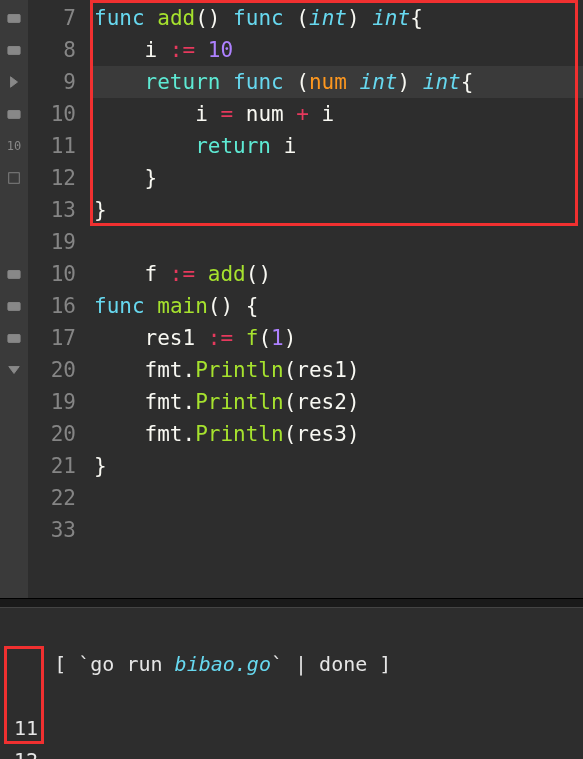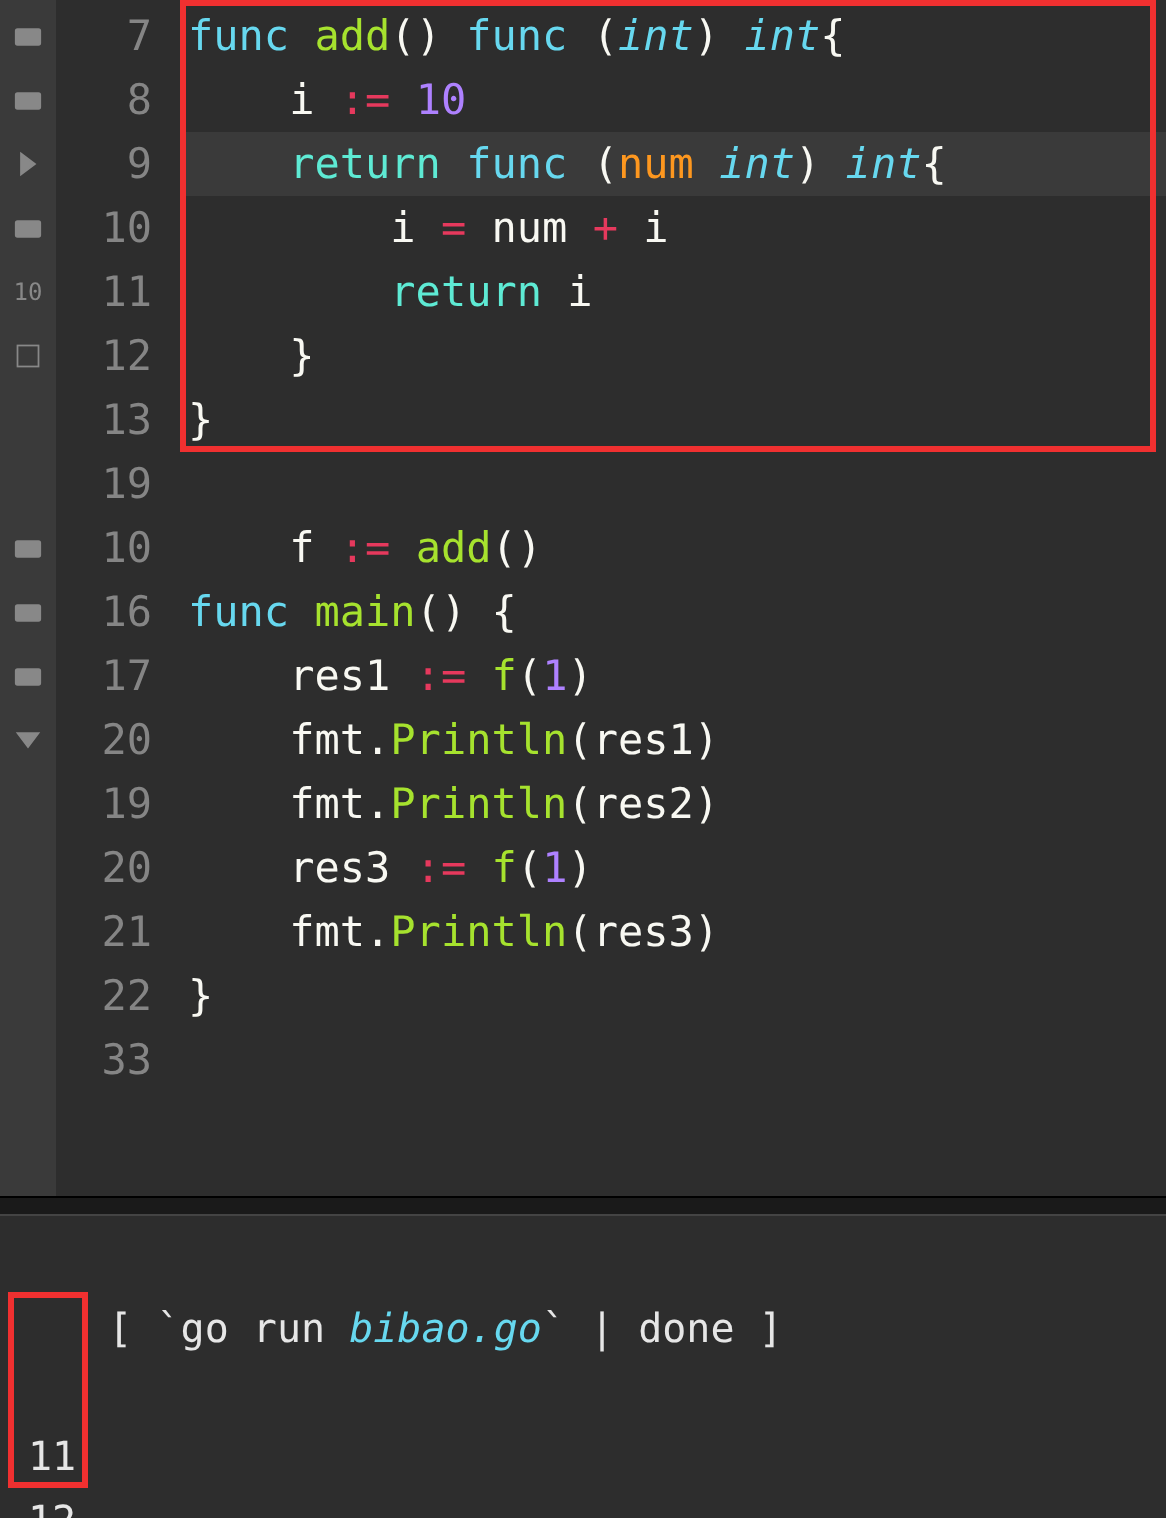--- a/index.html
+++ b/index.html
@@ -178,21 +178,20 @@
       <div class="code-line"><span class="plain">        i </span><span class="op">=</span><span class="plain"> num </span><span class="op">+</span><span class="plain"> i</span></div>
       <div class="code-line"><span class="plain">        </span><span class="kw-return">return</span><span class="plain"> i</span></div>
       <div class="code-line"><span class="plain">    }</span></div>
       <div class="code-line"><span class="plain">}</span></div>
       <div class="code-line"></div>
       <div class="code-line"><span class="plain">    f </span><span class="op">:=</span><span class="plain"> </span><span class="fn-name">add</span><span class="plain">()</span></div>
       <div class="code-line"><span class="kw-func">func</span><span class="plain"> </span><span class="fn-name">main</span><span class="plain">() {</span></div>
       <div class="code-line"><span class="plain">    res1 </span><span class="op">:=</span><span class="plain"> </span><span class="fn-name">f</span><span class="plain">(</span><span class="num">1</span><span class="plain">)</span></div>
       <div class="code-line"><span class="pkg">    fmt.</span><span class="fn-name">Println</span><span class="plain">(res1)</span></div>
       <div class="code-line"><span class="pkg">    fmt.</span><span class="fn-name">Println</span><span class="plain">(res2)</span></div>
-      <div class="code-line"><span class="plain">    res3 </span><span class="op">:=</span><span class="plain"> </span><span class="fn-name">f</span><span class="plain">(</span><span class="num">1</span><span class="plain">)</span></div>
       <div class="code-line"><span class="pkg">    fmt.</span><span class="fn-name">Println</span><span class="plain">(res3)</span></div>
       <div class="code-line"><span class="plain">}</span></div>
     </div>
 </div>
 
 <div class="separator"></div>
 
 <div class="terminal-pane">
   <div class="term-line">
     <span class="term-plain">[ `</span><span class="term-plain">go run </span><span class="term-cmd">bibao.go</span><span class="term-plain">` | done ]</span>

